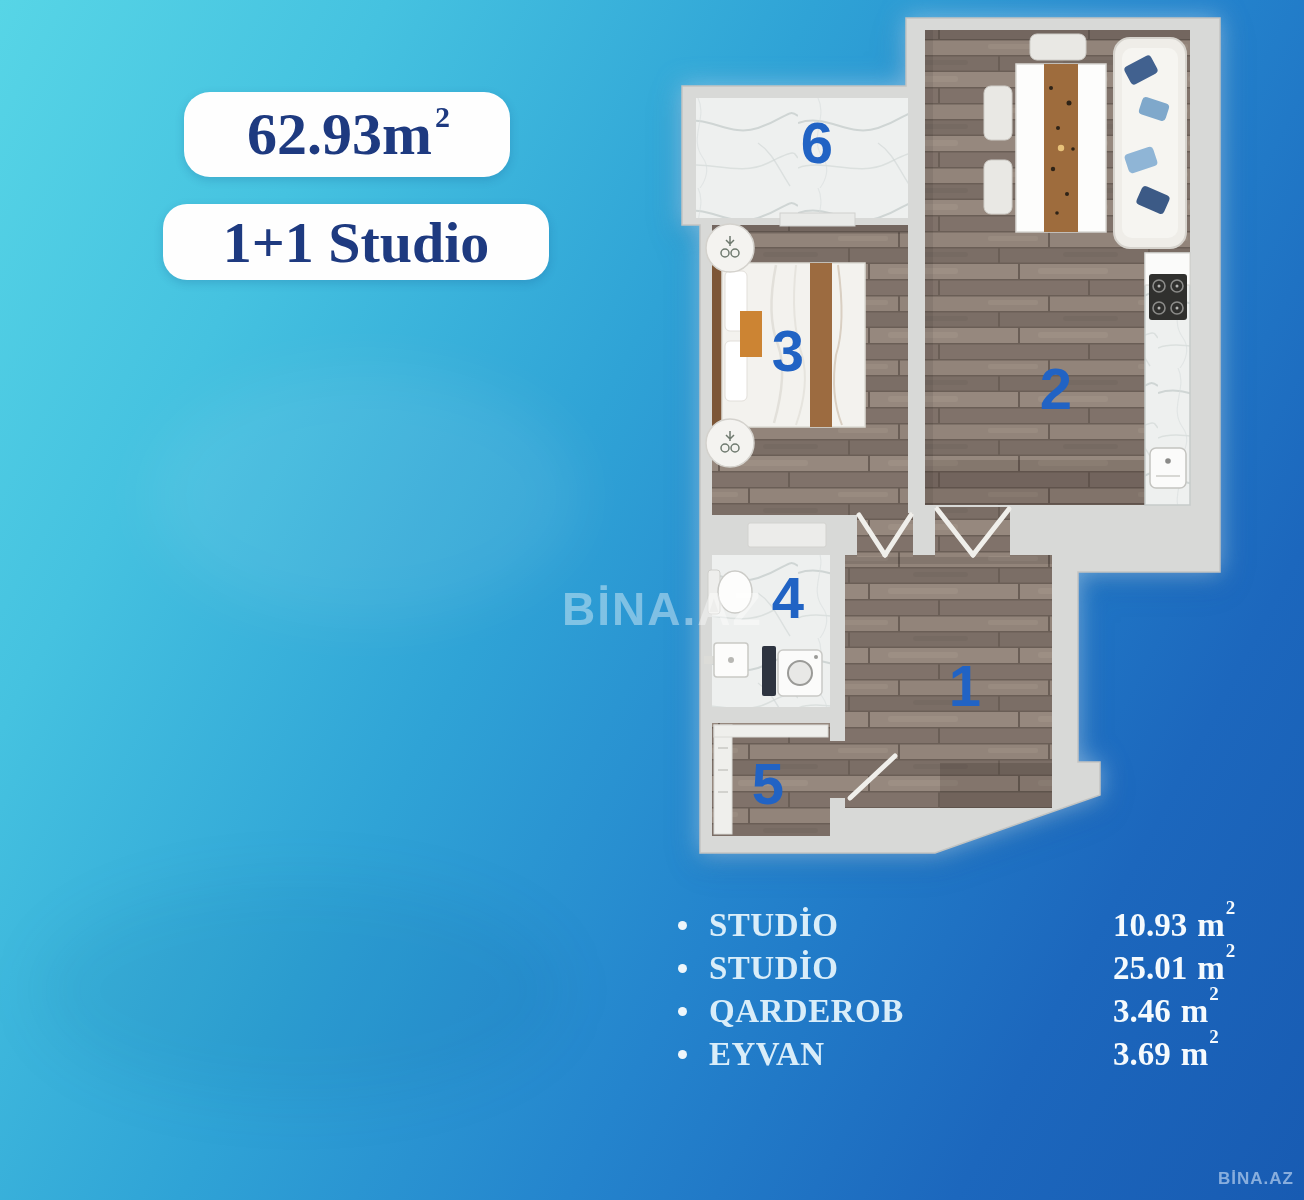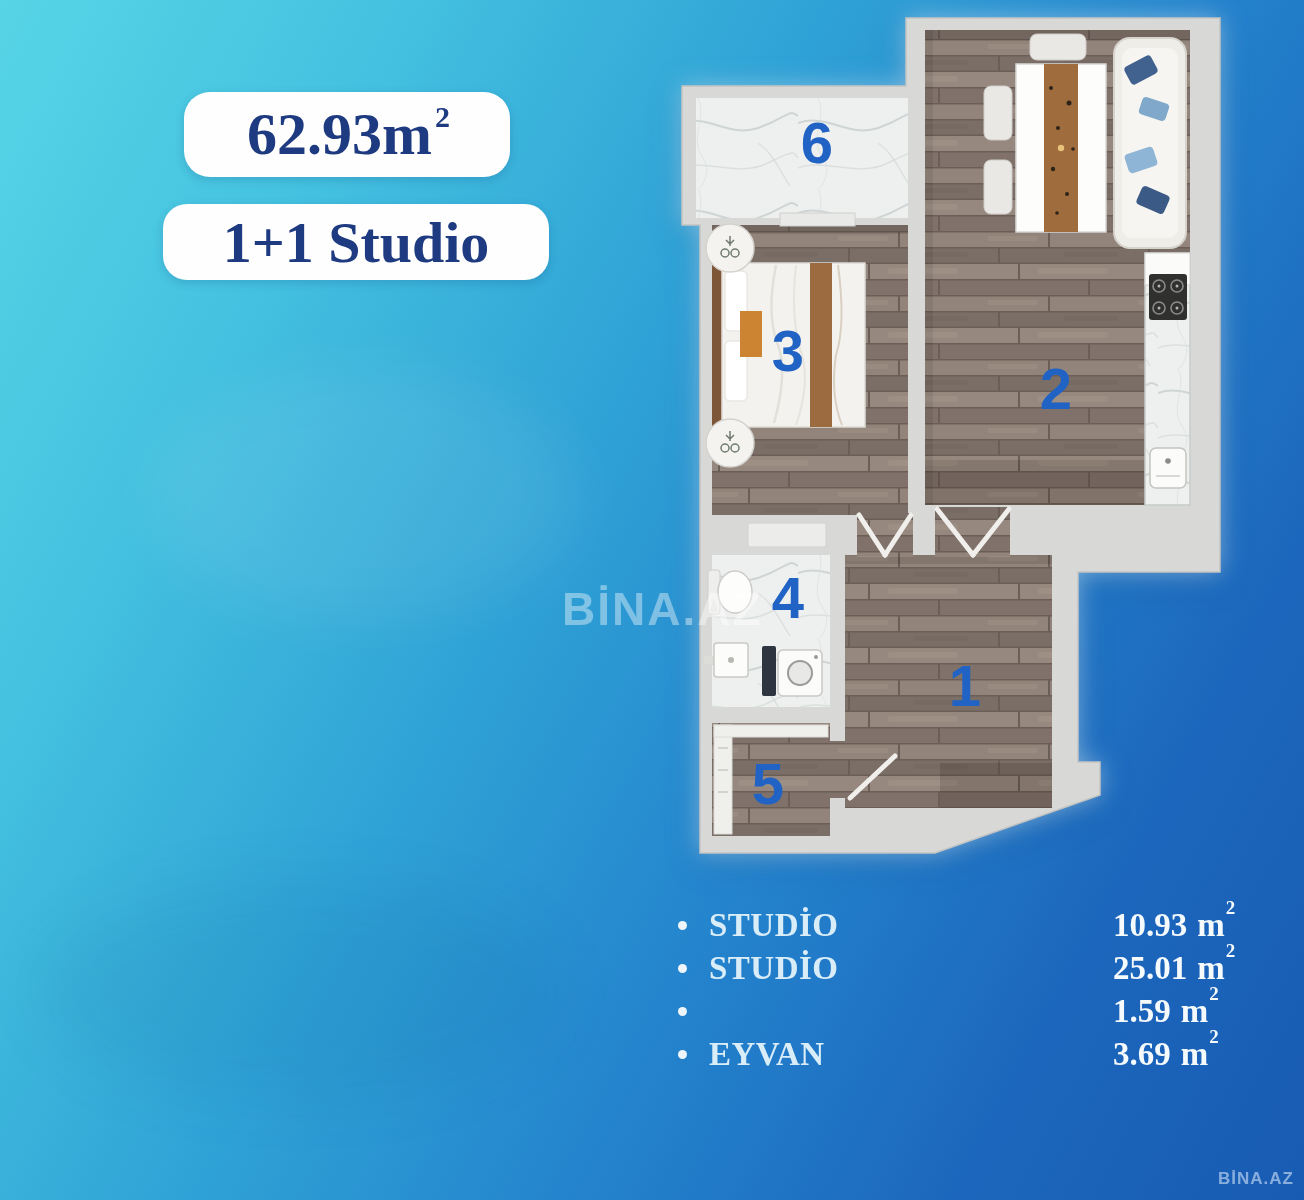--- a/index.html
+++ b/index.html
@@ -220,21 +220,22 @@
       <span class="legend-label">STUDİO</span>
       <span class="legend-value"><span>10.93</span><span class="unit">m</span><sup>2</sup></span>
     </div>
     <div class="legend-row">
       <span class="bullet"></span>
       <span class="legend-label">STUDİO</span>
       <span class="legend-value"><span>25.01</span><span class="unit">m</span><sup>2</sup></span>
     </div>
     <div class="legend-row">
       <span class="bullet"></span>
-      <span class="legend-value"><span>1.59</span><span class="unit">m</span><sup>2</sup></span>
+      <span class="legend-label">QARDEROB</span>
+      <span class="legend-value"><span>3.46</span><span class="unit">m</span><sup>2</sup></span>
     </div>
     <div class="legend-row">
       <span class="bullet"></span>
       <span class="legend-label">EYVAN</span>
       <span class="legend-value"><span>3.69</span><span class="unit">m</span><sup>2</sup></span>
     </div>
   </div>
 
   <div class="wm-corner">BİNA.AZ</div>
 </div>

